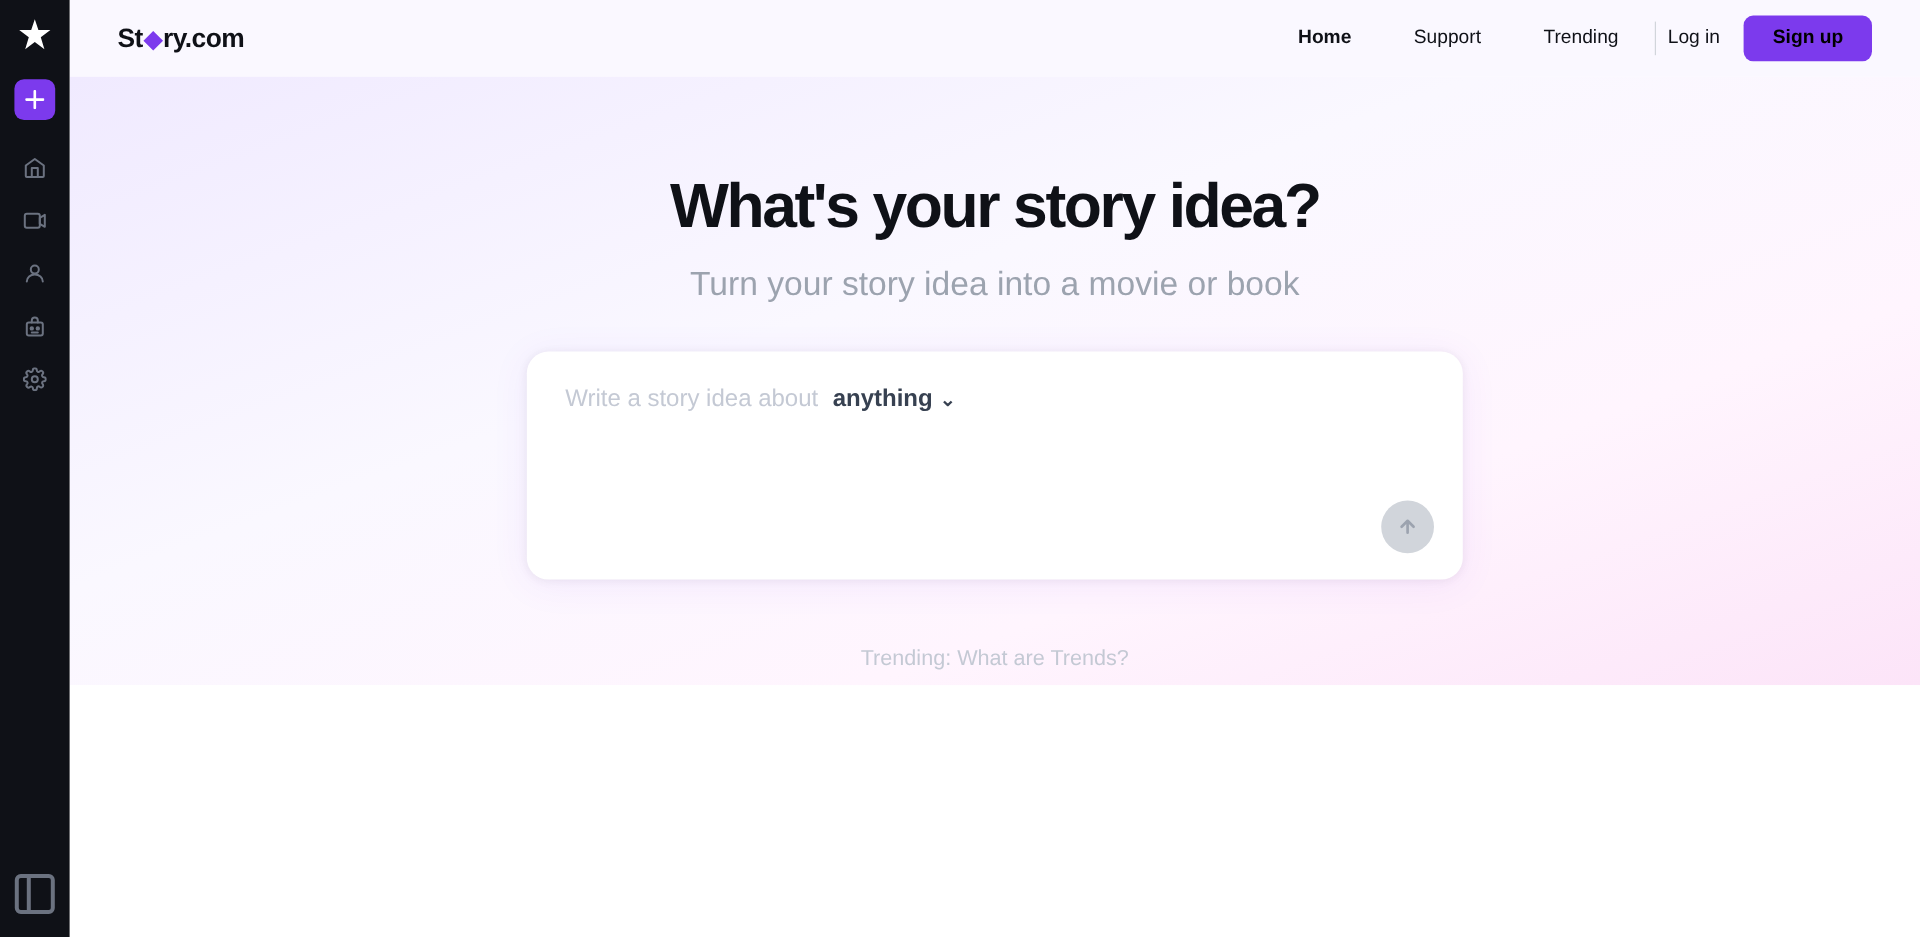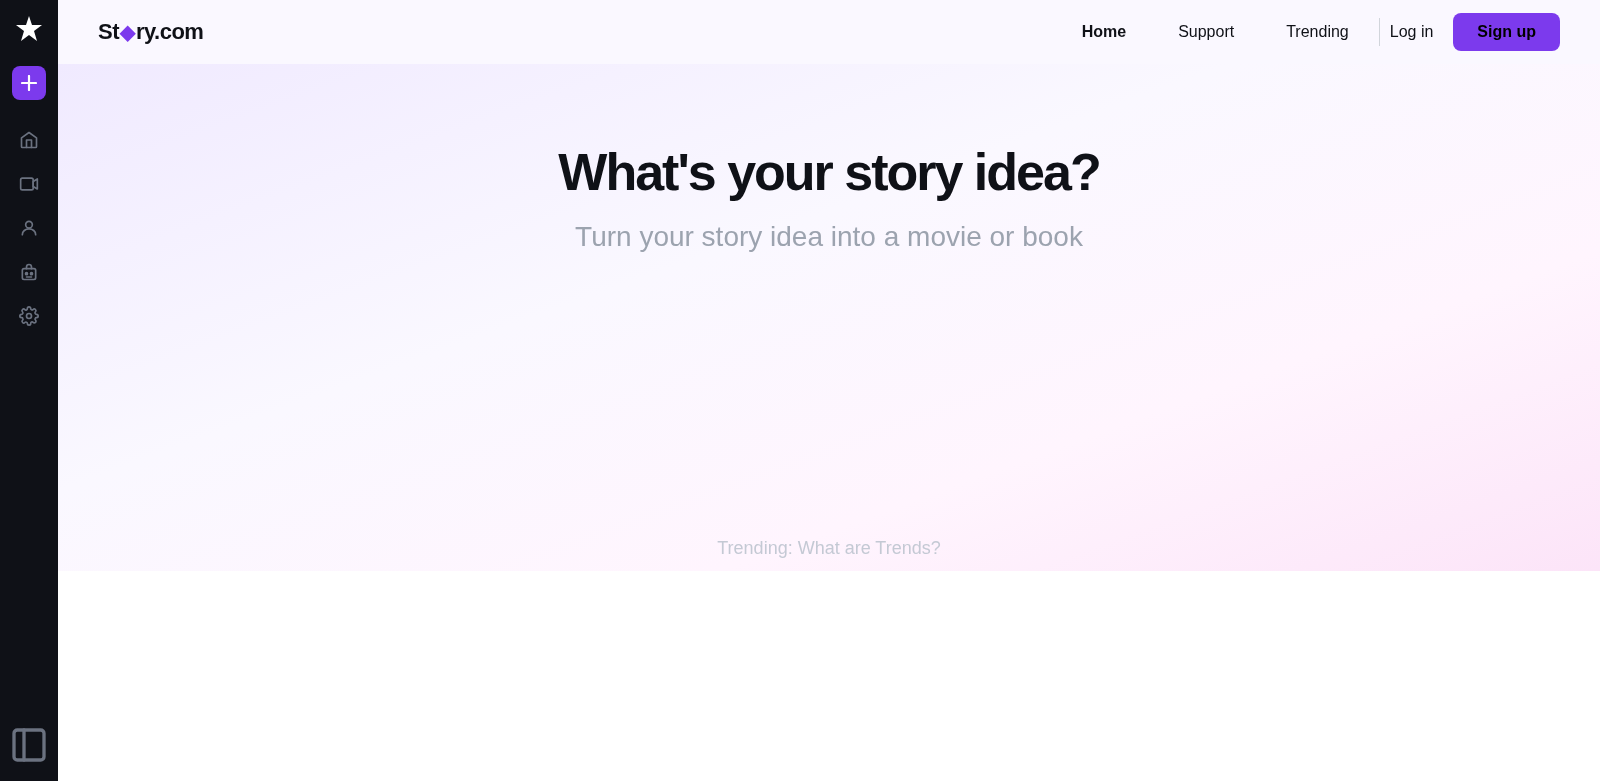--- a/index.html
+++ b/index.html
@@ -371,17 +371,32 @@
 
     <span class="header-login">Log in</span>
 
     <button class="header-signup">Sign up</button>
   </header>
 
   <section class="hero">
     <h1 class="hero-title">What's your story idea?</h1>
     <p class="hero-subtitle">Turn your story idea into a movie or book</p>
 
+    <div class="story-box">
+      <div class="story-input-row">
+        <span class="story-placeholder">Write a story idea about</span>
+        <button class="story-category-btn">
+          <span>anything</span>
+          <span class="story-category-chevron">⌄</span>
+        </button>
+      </div>
+
+      <button class="story-submit-btn">
+        <svg viewBox="0 0 20 20" fill="none" xmlns="http://www.w3.org/2000/svg">
+          <path d="M10 15V5M5 10l5-5 5 5" stroke="#9ca3af" stroke-width="2.2" stroke-linecap="round" stroke-linejoin="round"></path>
+        </svg>
+      </button>
+    </div>
 
     <div class="bottom-hint">Trending: What are Trends?</div>
   </section>
 
 </div>
 
 </body></html>

